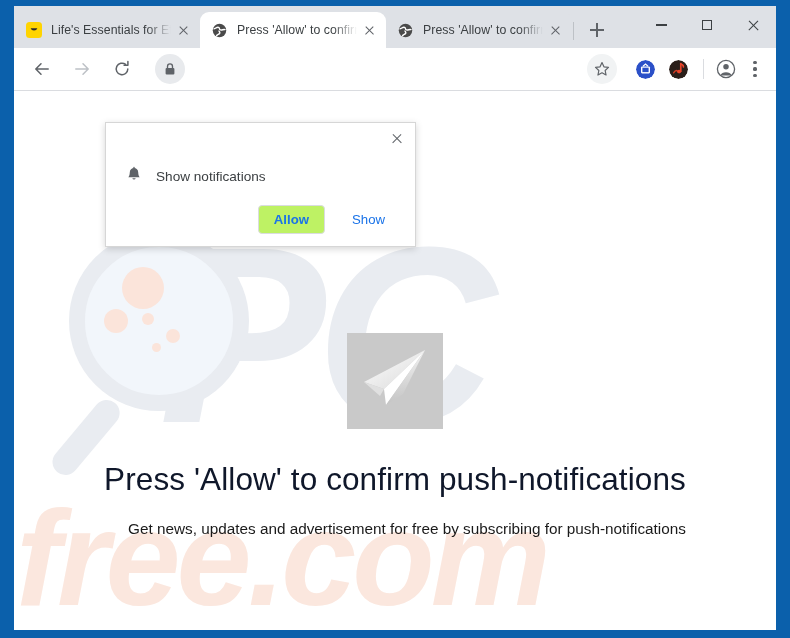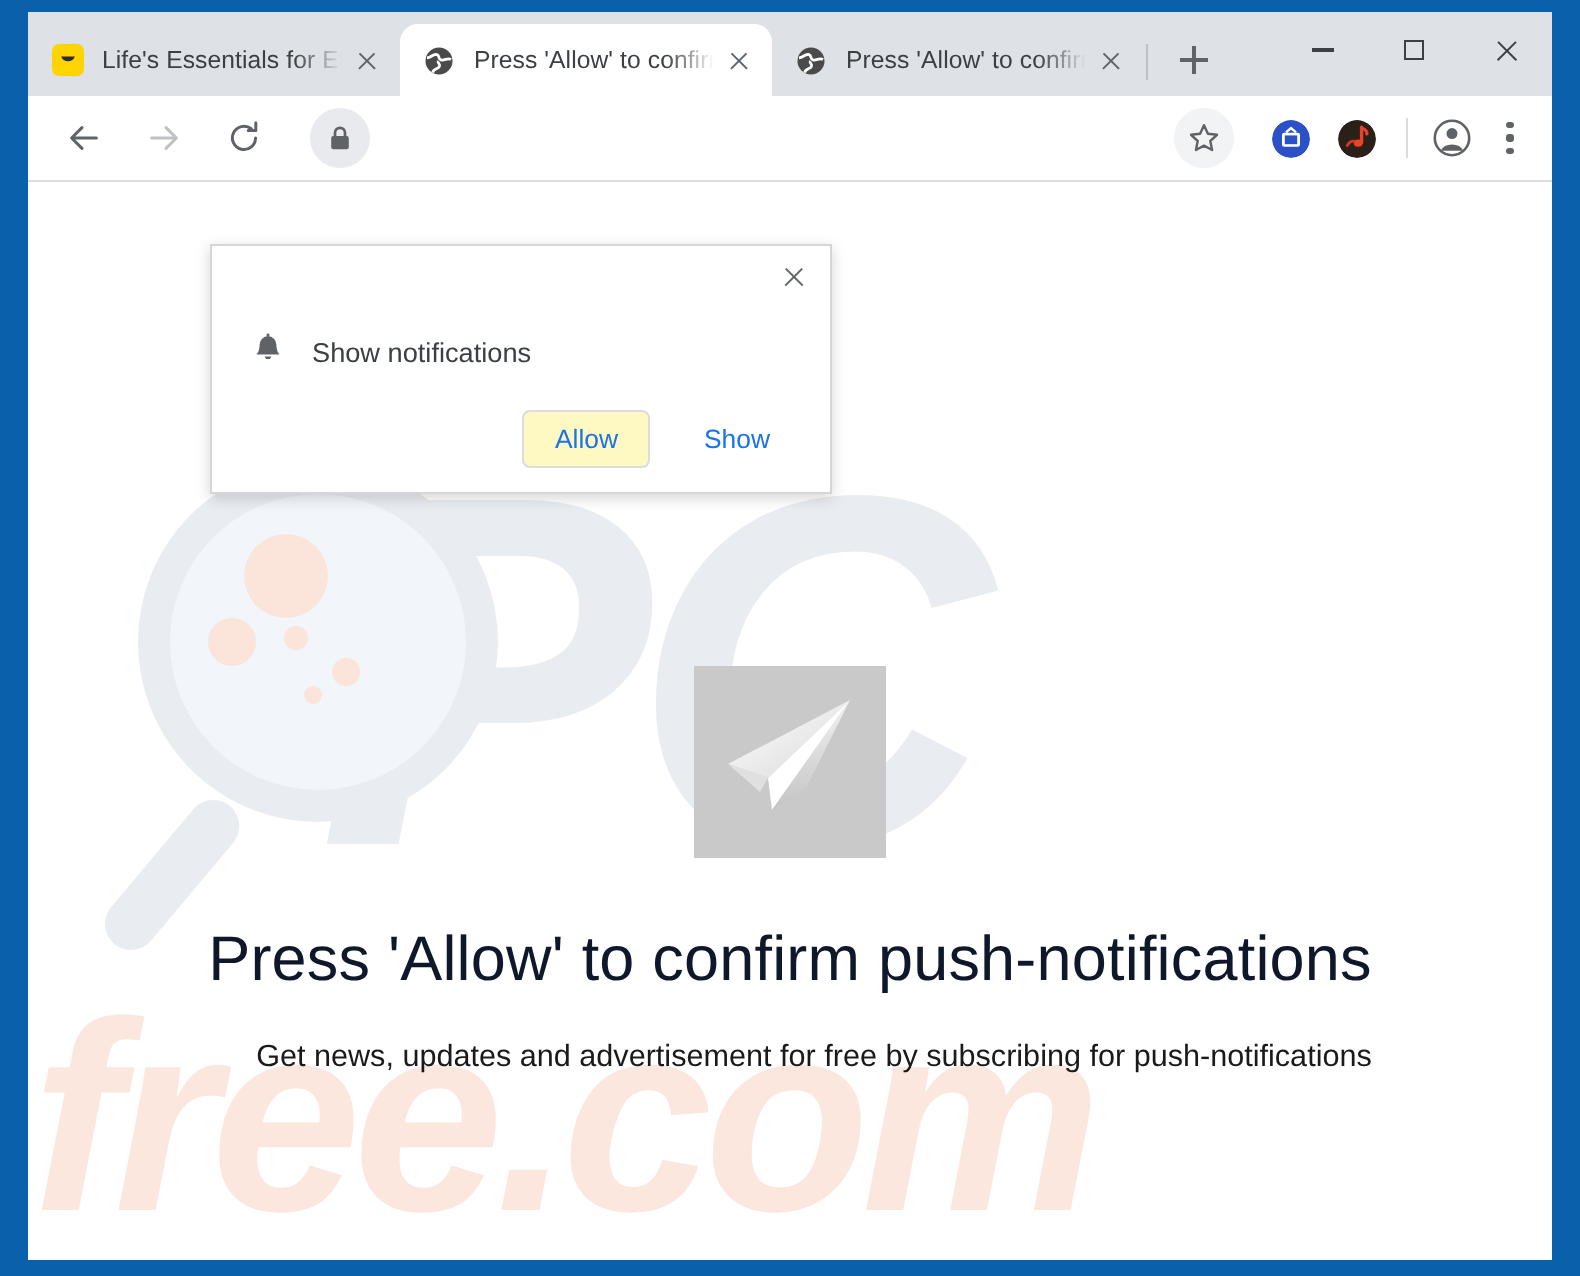--- a/index.html
+++ b/index.html
@@ -313,21 +313,21 @@
     height: 29px;
     min-width: 57px;
     padding: 0 15px;
     border-radius: 4px;
     font-size: 13.2px;
     color: #1a73e8;
     display: flex; align-items: center; justify-content: center;
     background: transparent;
     border: 1px solid transparent;
   }
-  .perm-btn.outlined { border-color: #dadce0; background: #fef9c3; }
+  .perm-btn.outlined { border-color: #dadce0; background: #bef264; font-weight: bold; }
 </style>
 </head>
 <body>
 
 <div id="frame">
   <div id="window">
 
     <div id="tabstrip">
 
       <div class="tab">

